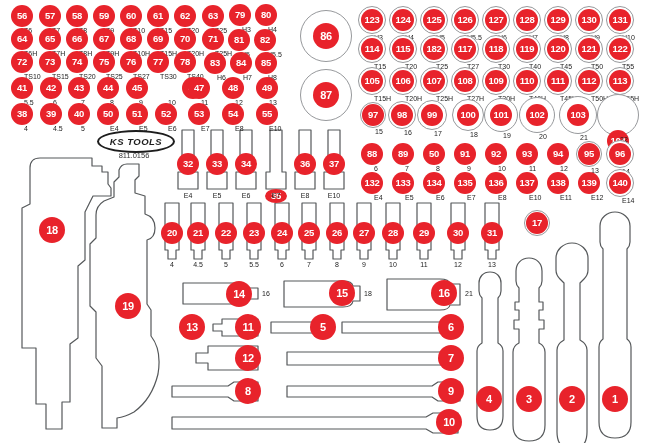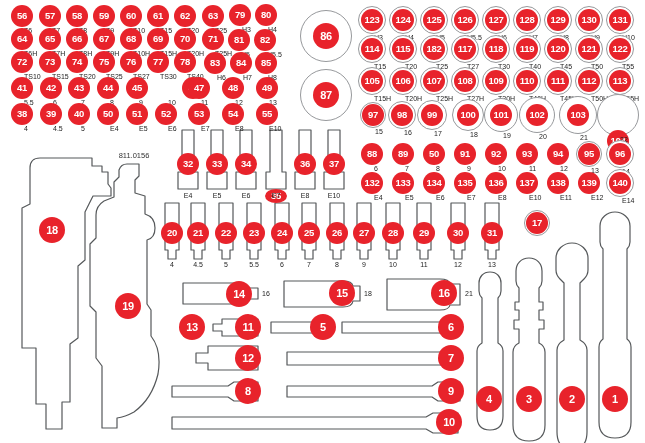--- a/index.html
+++ b/index.html
@@ -53,20 +53,23 @@
       <path d="M275,203 h14 v47 h-3 v9 h-8 v-9 h-3 z"></path>
       <path d="M302,203 h14 v47 h-3 v9 h-8 v-9 h-3 z"></path>
       <path d="M330,203 h14 v47 h-3 v9 h-8 v-9 h-3 z"></path>
       <path d="M357,203 h14 v47 h-3 v9 h-8 v-9 h-3 z"></path>
       <path d="M386,203 h14 v47 h-3 v9 h-8 v-9 h-3 z"></path>
       <path d="M417,203 h14 v47 h-3 v9 h-8 v-9 h-3 z"></path>
       <path d="M451,203 h14 v47 h-3 v9 h-8 v-9 h-3 z"></path>
       <path d="M485,203 h14 v47 h-3 v9 h-8 v-9 h-3 z"></path>
     </svg>
 
+  <div class="logo">
+    <span>KS TOOLS</span>
+  </div>
   <div class="partno">811.0156</div>
 
   <div id="marker-layer">
       <div class="marker" style="left: 11px; top: 5px; width: 22px; height: 22px; background: rgb(232, 35, 43);">56</div>
       <span class="sz" style="left: 24px; top: 27px;">T6</span>
       <div class="marker" style="left: 39px; top: 5px; width: 22px; height: 22px; background: rgb(232, 35, 43);">57</div>
       <span class="sz" style="left: 52px; top: 27px;">T7</span>
       <div class="marker" style="left: 66px; top: 5px; width: 22px; height: 22px; background: rgb(232, 35, 43);">58</div>
       <span class="sz" style="left: 79px; top: 27px;">T8</span>
       <div class="marker" style="left: 93px; top: 5px; width: 22px; height: 22px; background: rgb(232, 35, 43);">59</div>

